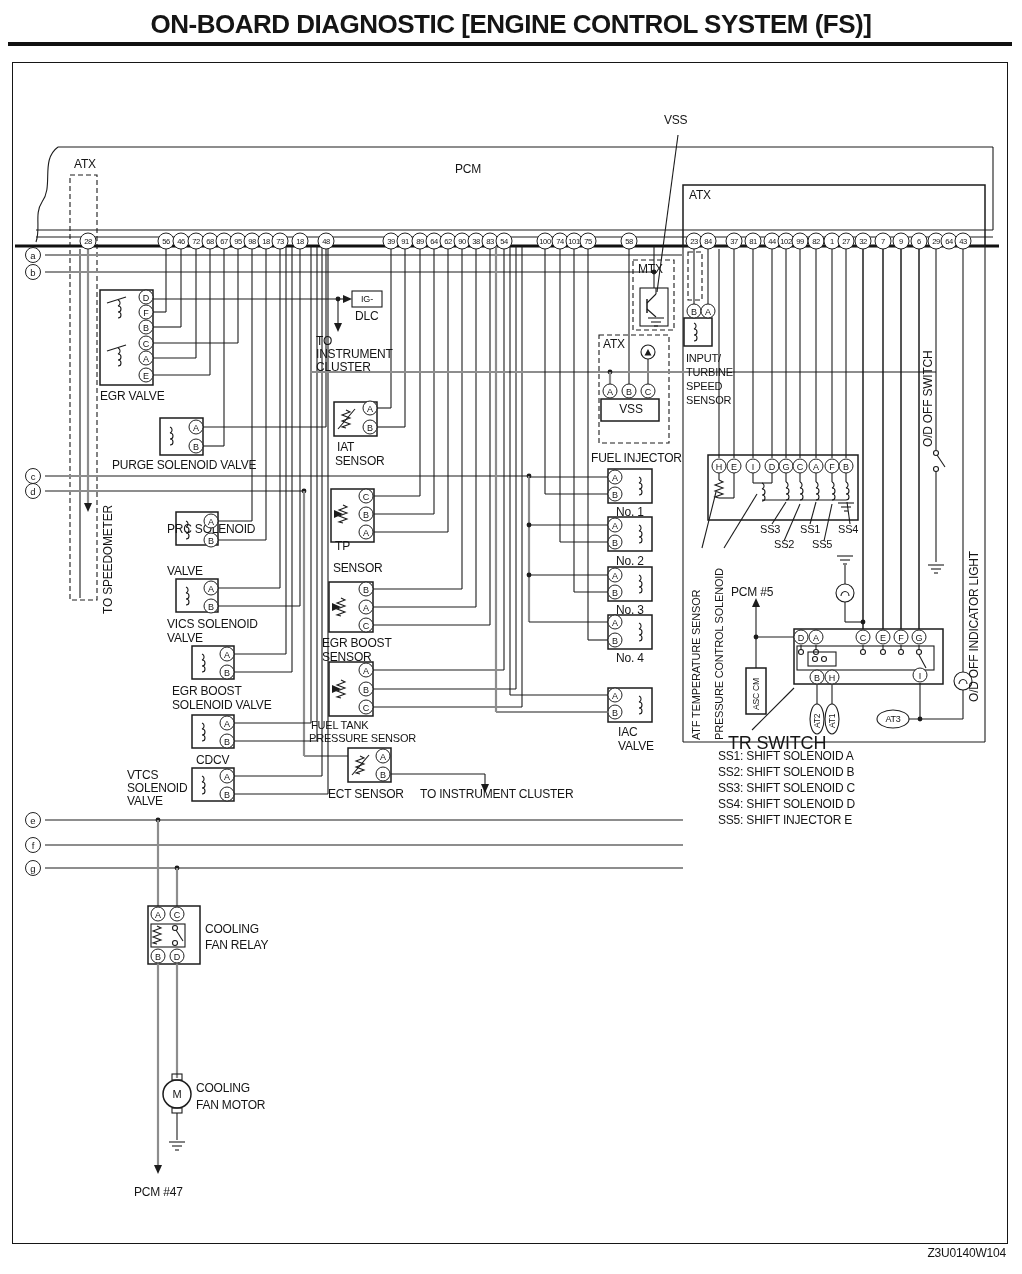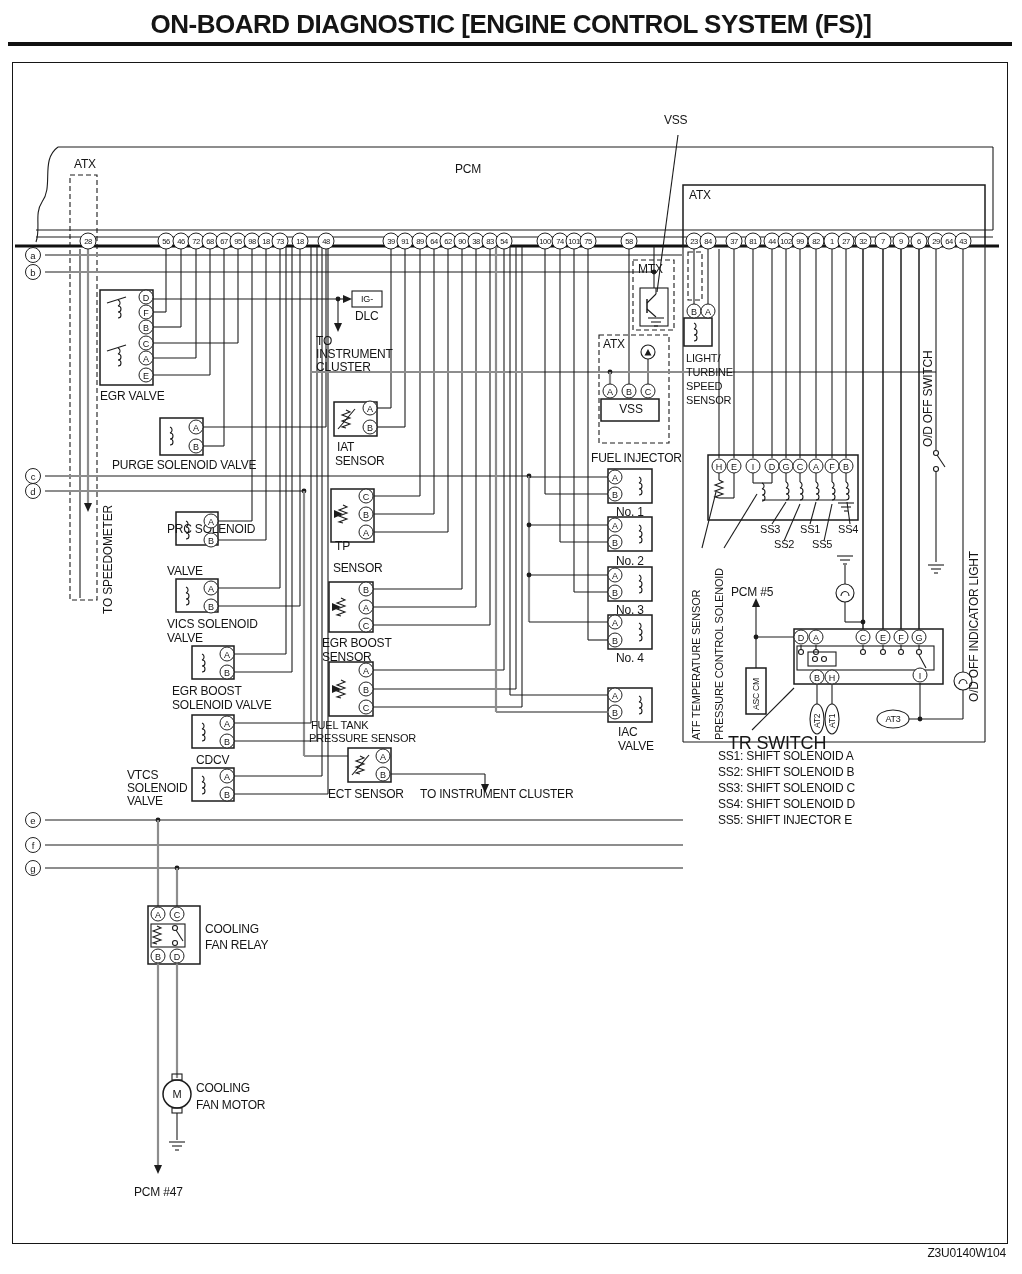--- a/index.html
+++ b/index.html
@@ -445,21 +445,21 @@
 <div class="lbl" style="left:420px;top:788px">TO INSTRUMENT CLUSTER</div>
 
 <div class="lbl" style="left:591px;top:452px">FUEL INJECTOR</div>
 <div class="lbl" style="left:616px;top:506px">No. 1</div>
 <div class="lbl" style="left:616px;top:555px">No. 2</div>
 <div class="lbl" style="left:616px;top:604px">No. 3</div>
 <div class="lbl" style="left:616px;top:652px">No. 4</div>
 <div class="lbl" style="left:618px;top:726px">IAC</div>
 <div class="lbl" style="left:618px;top:740px">VALVE</div>
 
-<div class="lbl sm" style="left:686px;top:352px">LIGHT/</div>
+<div class="lbl sm" style="left:686px;top:352px">INPUT/</div>
 <div class="lbl sm" style="left:686px;top:366px">TURBINE</div>
 <div class="lbl sm" style="left:686px;top:380px">SPEED</div>
 <div class="lbl sm" style="left:686px;top:394px">SENSOR</div>
 
 <div class="vlbl vsm" style="left:690px;top:740px">ATF TEMPERATURE SENSOR</div>
 <div class="vlbl vsm" style="left:713px;top:740px">PRESSURE CONTROL SOLENOID</div>
 
 <div class="lbl sm" style="left:760px;top:523px">SS3</div>
 <div class="lbl sm" style="left:774px;top:538px">SS2</div>
 <div class="lbl sm" style="left:800px;top:523px">SS1</div>

